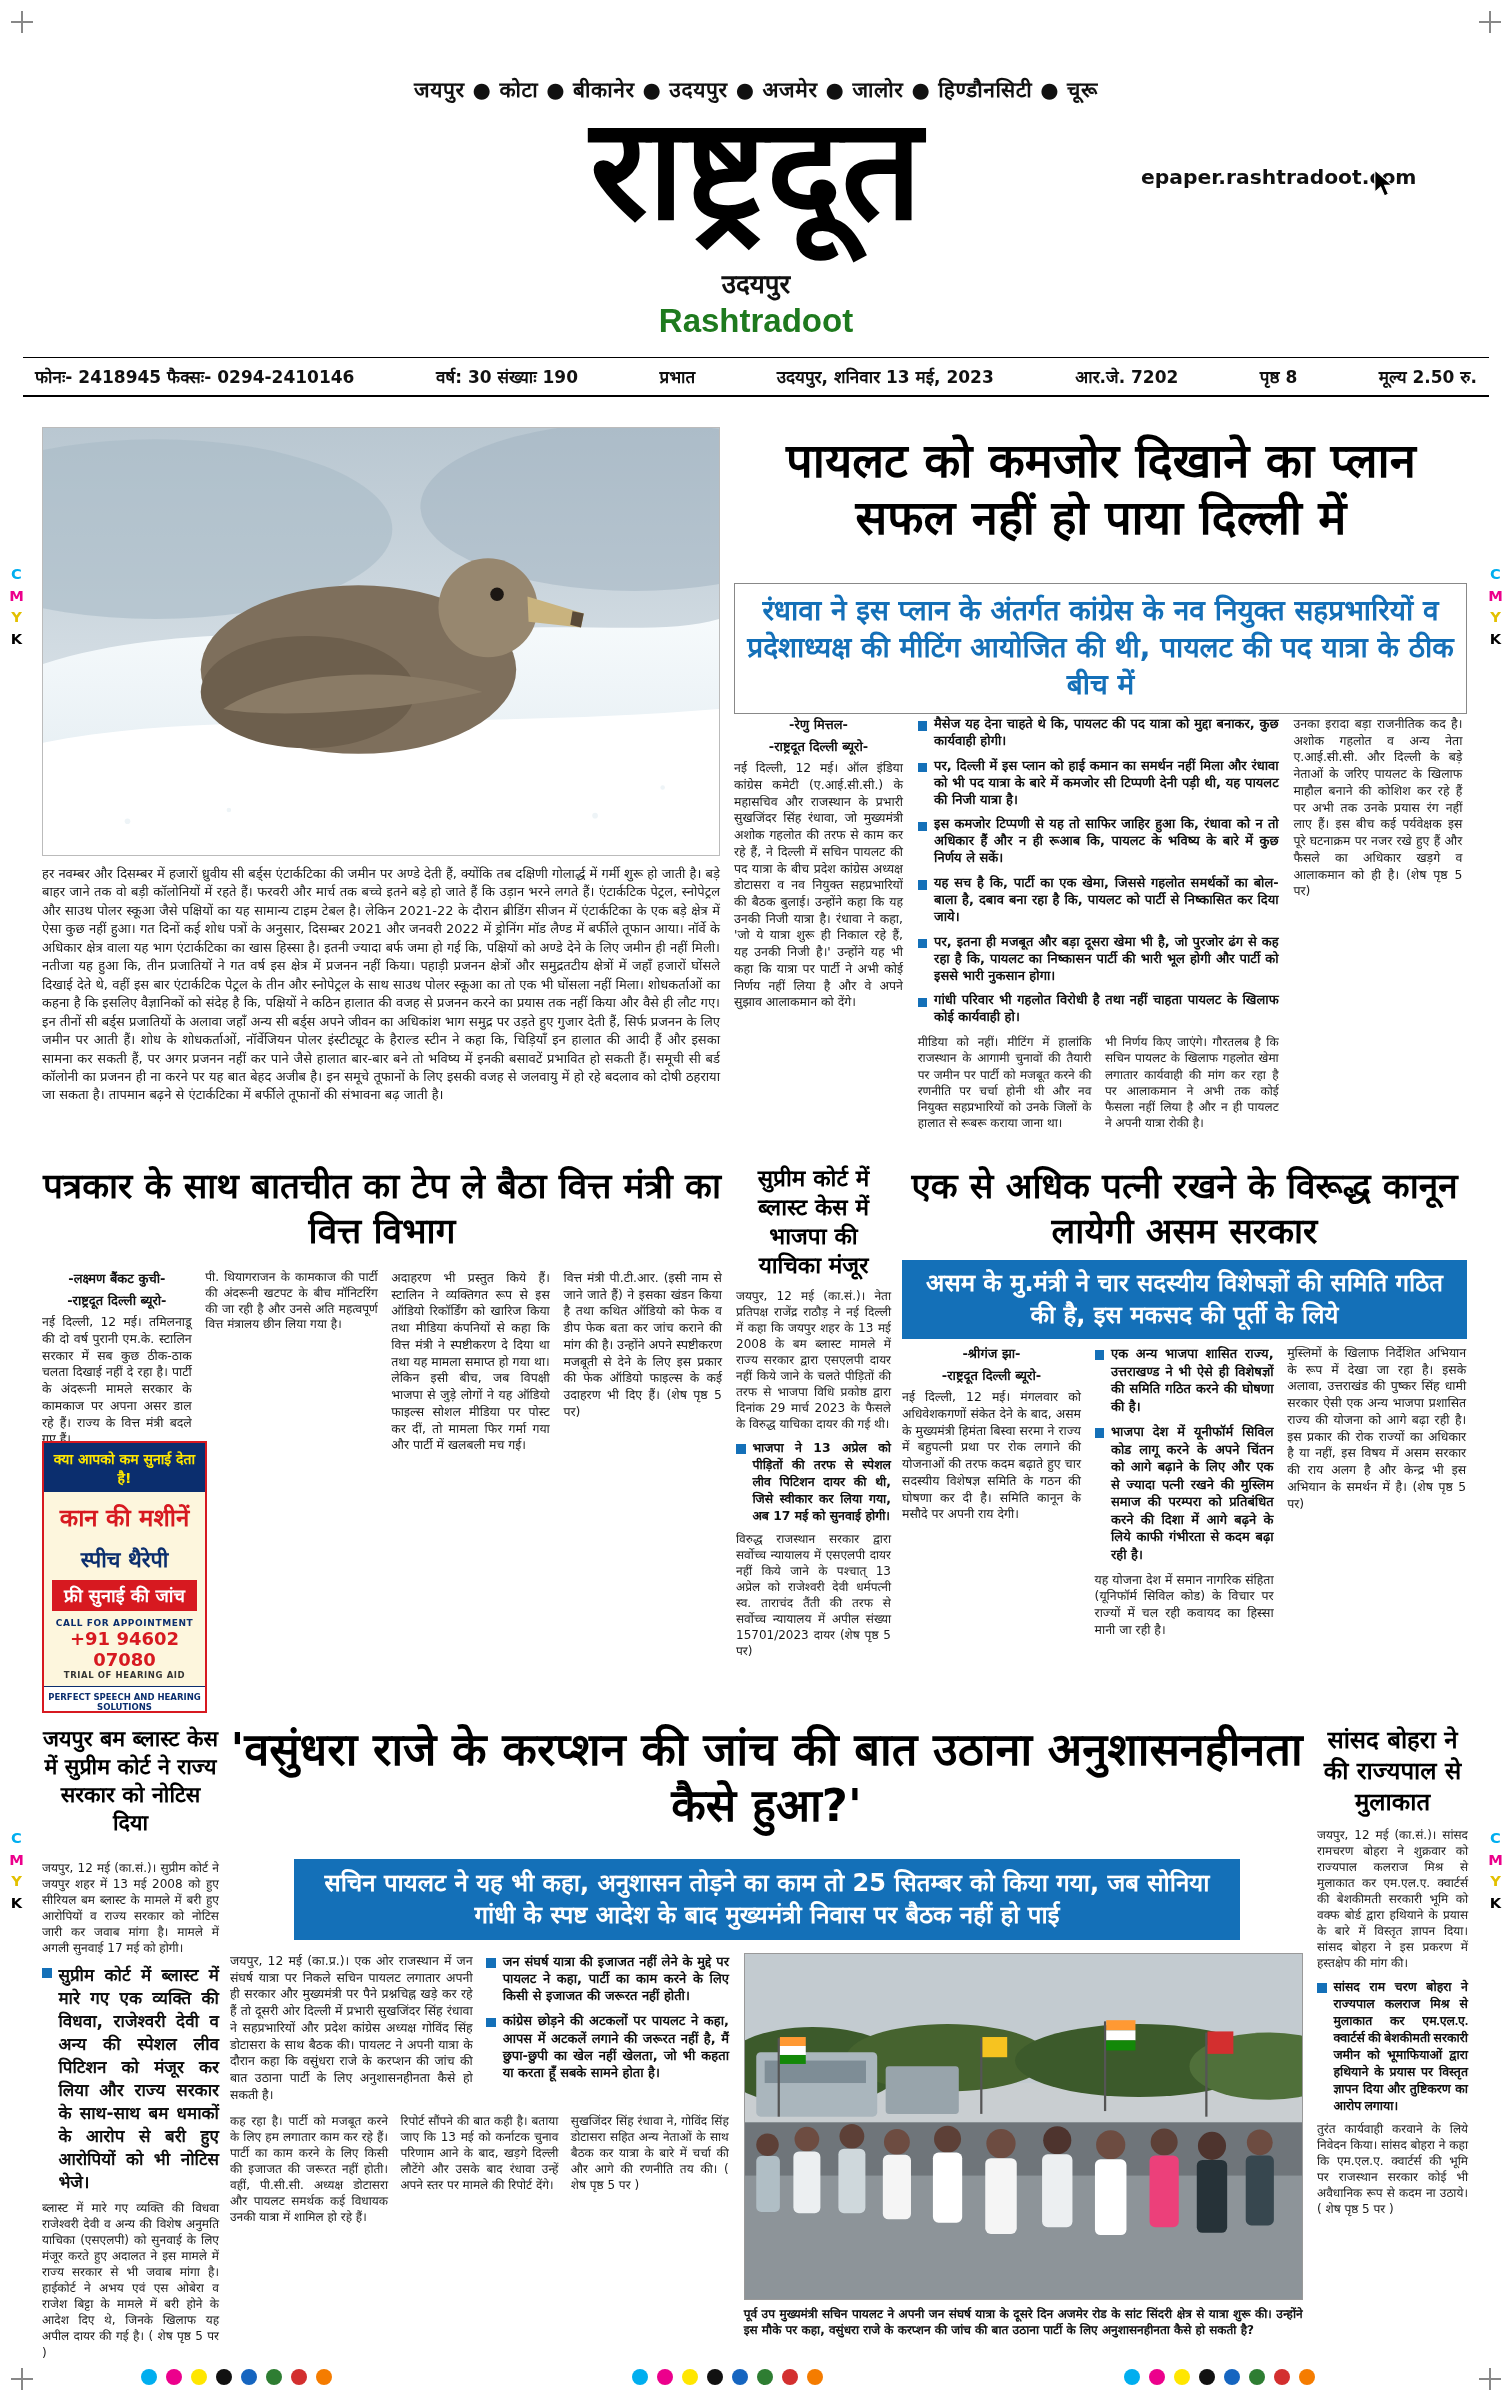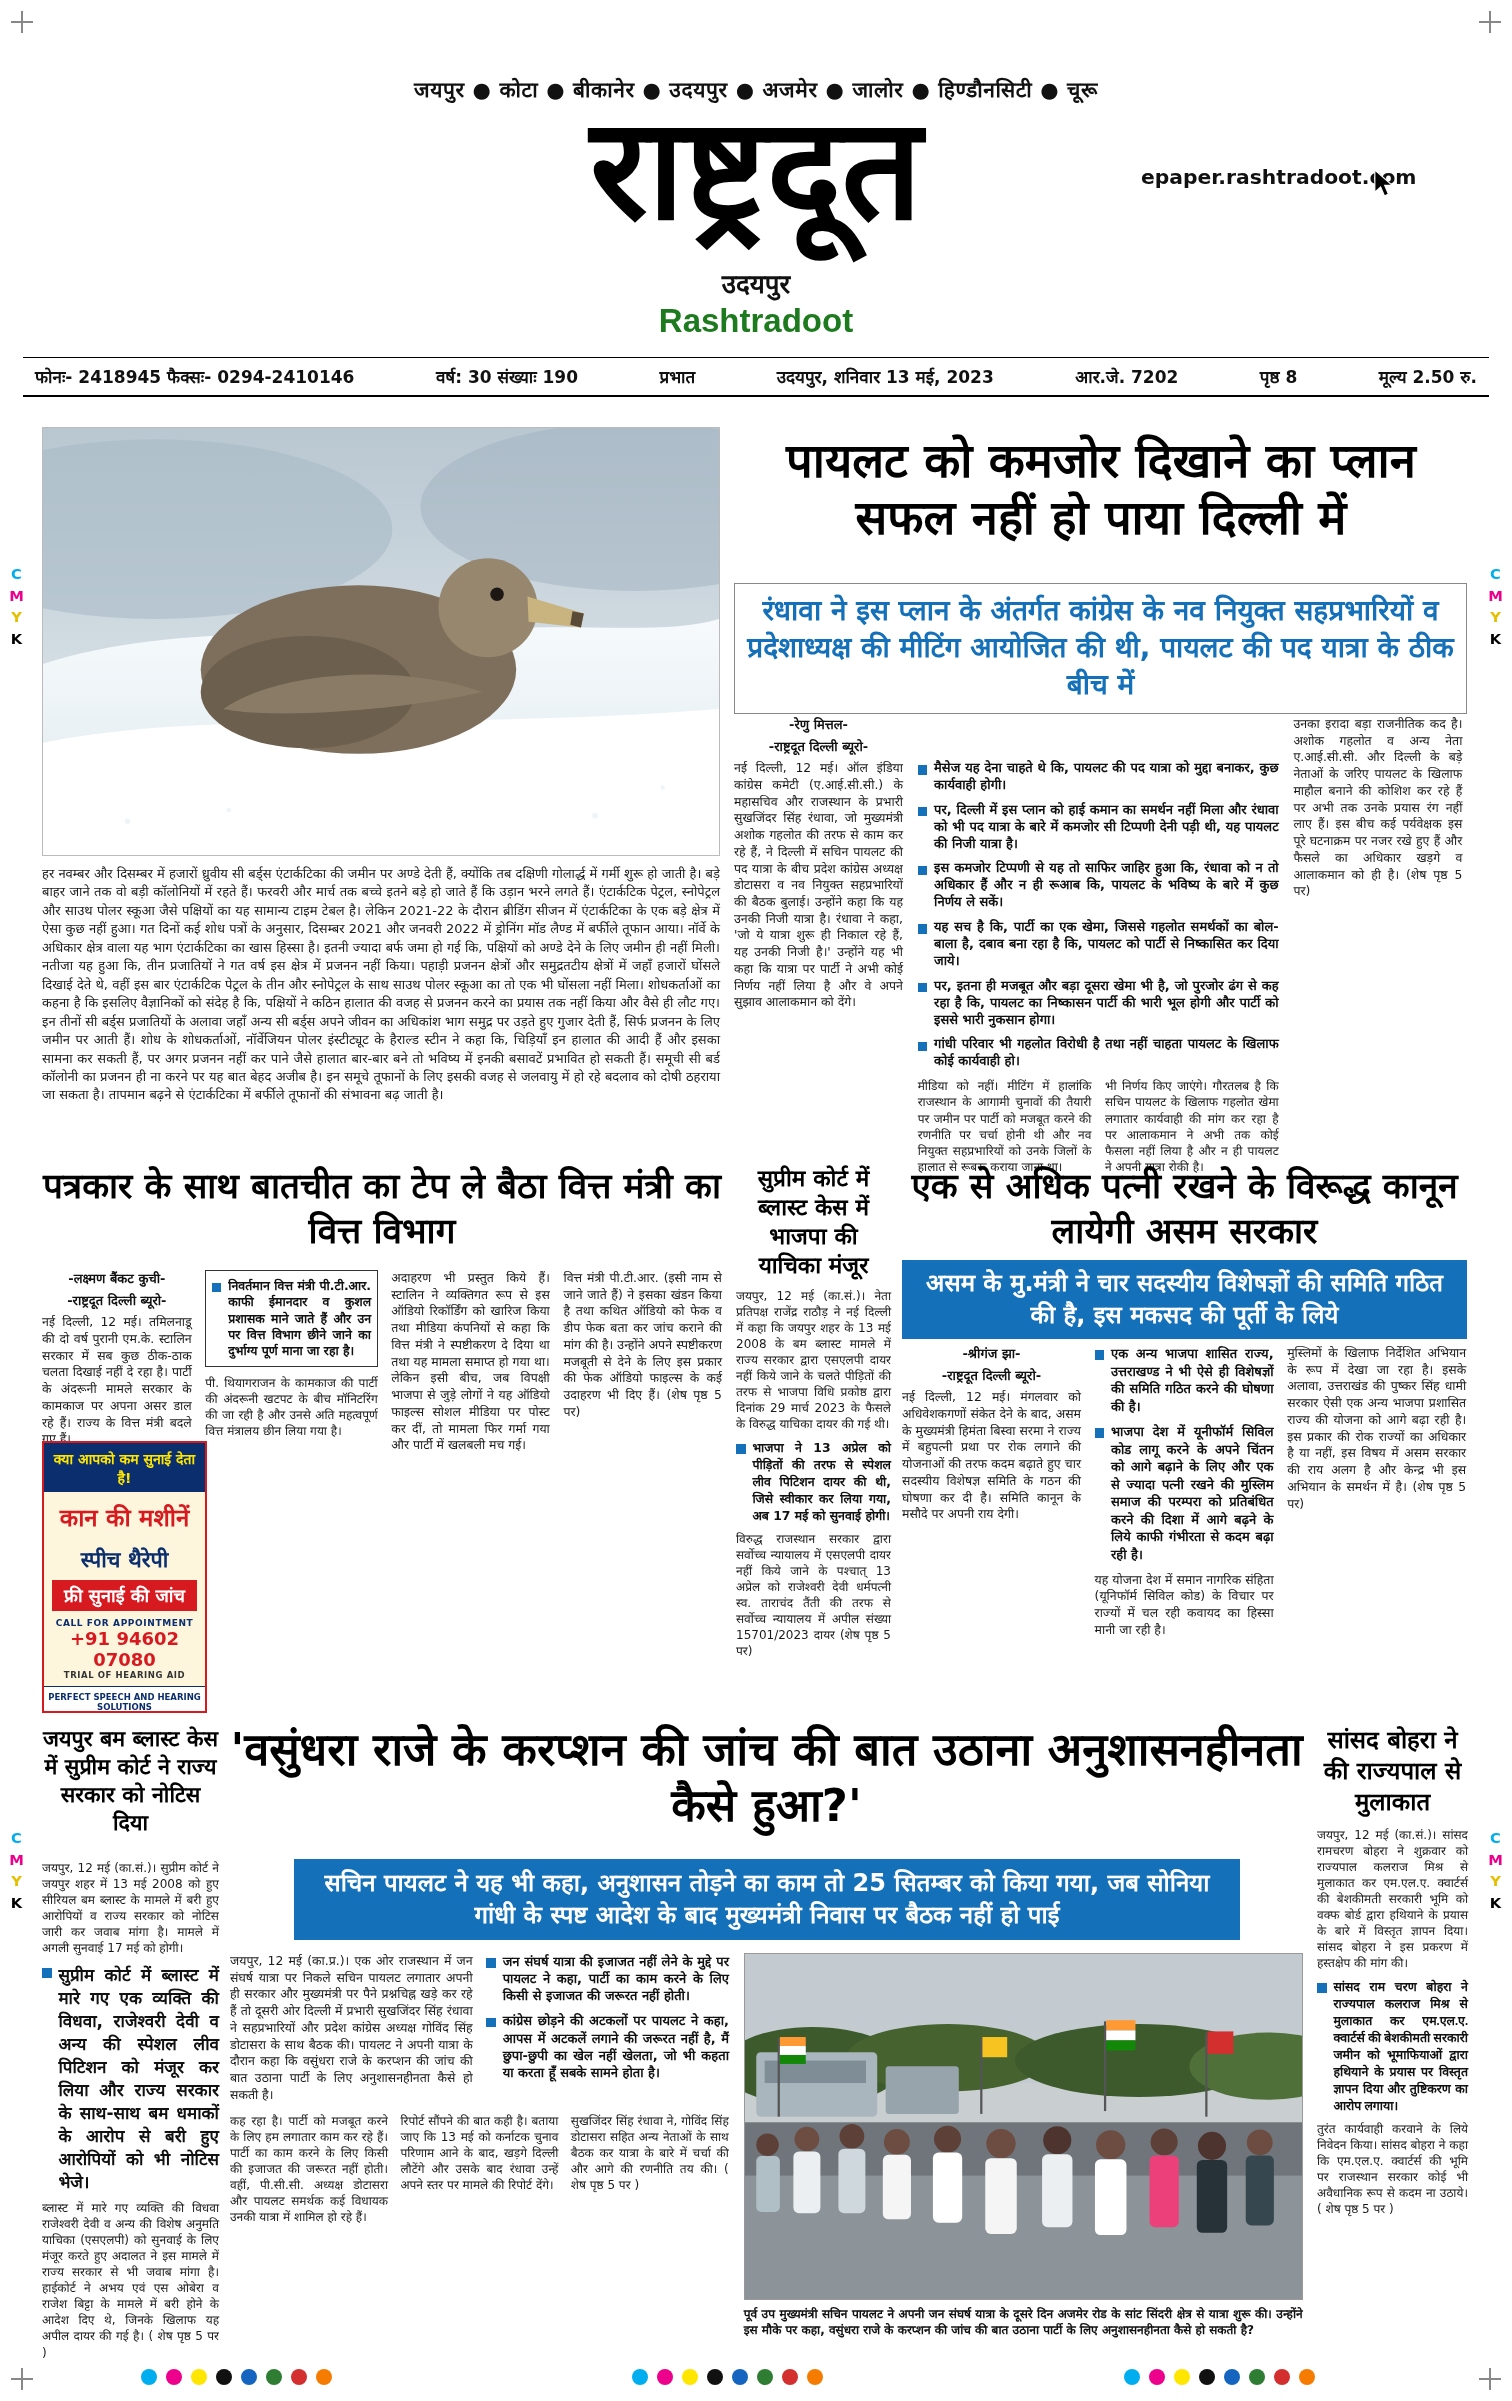--- a/index.html
+++ b/index.html
@@ -27,21 +27,21 @@
   #infobar { left:22.6px; right:22.6px; top:357px; height:40px; border-top:1.7px solid #000; border-bottom:2.3px solid #000;
              display:flex; justify-content:space-between; align-items:center; font-size:17px; font-weight:bold; padding:0 12.4px;gap:26px; }
   
   #bird-photo { left:42px; top:427px; width:678px; height:429px; border:0.6px solid #bbb; }
   #bird-caption { left:42px; top:865px; width:678px; font-size:13px; line-height:1.42; }
   #lead-head { left:734px; top:432px; width:734px; font-size:47px; line-height:1.22; }
   #lead-sub { left:734px; top:583px; width:733px; border:1.1px solid #888; color:var(--blue);
               font-size:28px; font-weight:700; text-align:center; padding:9px 8px; line-height:1.32; }
   #lead-body { left:734px; top:716px; width:734px; height:443px; display:flex; gap:14.7px; }
   .lead-c1 { width:169px; font-size:12.4px; line-height:1.35; }
-  .lead-mid { width:361px;margin-top:44px; }
+  .lead-mid { width:361px; }
   .lead-mid .bullet { font-size:13px; line-height:1.3; }
   .lead-under { column-count:2; column-gap:13.6px; font-size:12px; line-height:1.35; margin-top:5.6px; }
   .lead-c4 { width:169px; font-size:12.4px; line-height:1.35; }
   
   #fin-head { left:42px; top:1164px; width:680px; font-size:35px; line-height:1.28; }
   #fin-body { left:42px; top:1270px; width:680px; height:442px; display:flex; gap:13.6px; }
   .fin-cA { width:152px; font-size:12.4px; line-height:1.35; }
   .fin-cB { width:175px; font-size:12.4px; line-height:1.32; }
   .fin-cB .boxed { font-size:12.4px; }
   .fin-cC,.fin-cD { width:161px; font-size:12.4px; line-height:1.35; }
@@ -230,24 +230,20 @@
 
   <section>
     <h2 id="fin-head" class="abs hl">पत्रकार के साथ बातचीत का टेप ले बैठा वित्त मंत्री का वित्त विभाग</h2>
     <div id="fin-body" class="abs">
       <div class="fin-cA">
         <div class="byline">-लक्ष्मण बैंकट कुची-</div>
         <div class="byline">-राष्ट्रदूत दिल्ली ब्यूरो-</div>
         <p class="p">नई दिल्ली, 12 मई। तमिलनाडू की दो वर्ष पुरानी एम.के. स्टालिन सरकार में सब कुछ ठीक-ठाक चलता दिखाई नहीं दे रहा है। पार्टी के अंदरूनी मामले सरकार के कामकाज पर अपना असर डाल रहे हैं। राज्य के वित्त मंत्री बदले गए हैं।</p>
       </div>
       <div class="fin-cB">
-        <div class="boxed bullet">
-            <span class="sq"></span>
-            <span>निवर्तमान वित्त मंत्री पी.टी.आर. काफी ईमानदार व कुशल प्रशासक माने जाते हैं और उन पर वित्त विभाग छीने जाने का दुर्भाग्य पूर्ण माना जा रहा है।</span>
-          </div>
         <p class="p" style="font-size:12px">पी. थियागराजन के कामकाज की पार्टी की अंदरूनी खटपट के बीच मॉनिटरिंग की जा रही है और उनसे अति महत्वपूर्ण वित्त मंत्रालय छीन लिया गया है।</p>
       </div>
       <div class="fin-cC">
         <p class="p">अदाहरण भी प्रस्तुत किये हैं। स्टालिन ने व्यक्तिगत रूप से इस ऑडियो रिकॉर्डिंग को खारिज किया तथा मीडिया कंपनियों से कहा कि वित्त मंत्री ने स्पष्टीकरण दे दिया था तथा यह मामला समाप्त हो गया था। लेकिन इसी बीच, जब विपक्षी भाजपा से जुड़े लोगों ने यह ऑडियो फाइल्स सोशल मीडिया पर पोस्ट कर दीं, तो मामला फिर गर्मा गया और पार्टी में खलबली मच गई।</p>
       </div>
       <div class="fin-cD">
         <p class="p">वित्त मंत्री पी.टी.आर. (इसी नाम से जाने जाते हैं) ने इसका खंडन किया है तथा कथित ऑडियो को फेक व डीप फेक बता कर जांच कराने की मांग की है। उन्होंने अपने स्पष्टीकरण मजबूती से देने के लिए इस प्रकार की फेक ऑडियो फाइल्स के कई उदाहरण भी दिए हैं। (शेष पृष्ठ 5 पर)</p>
       </div>
     </div>
   </section>

